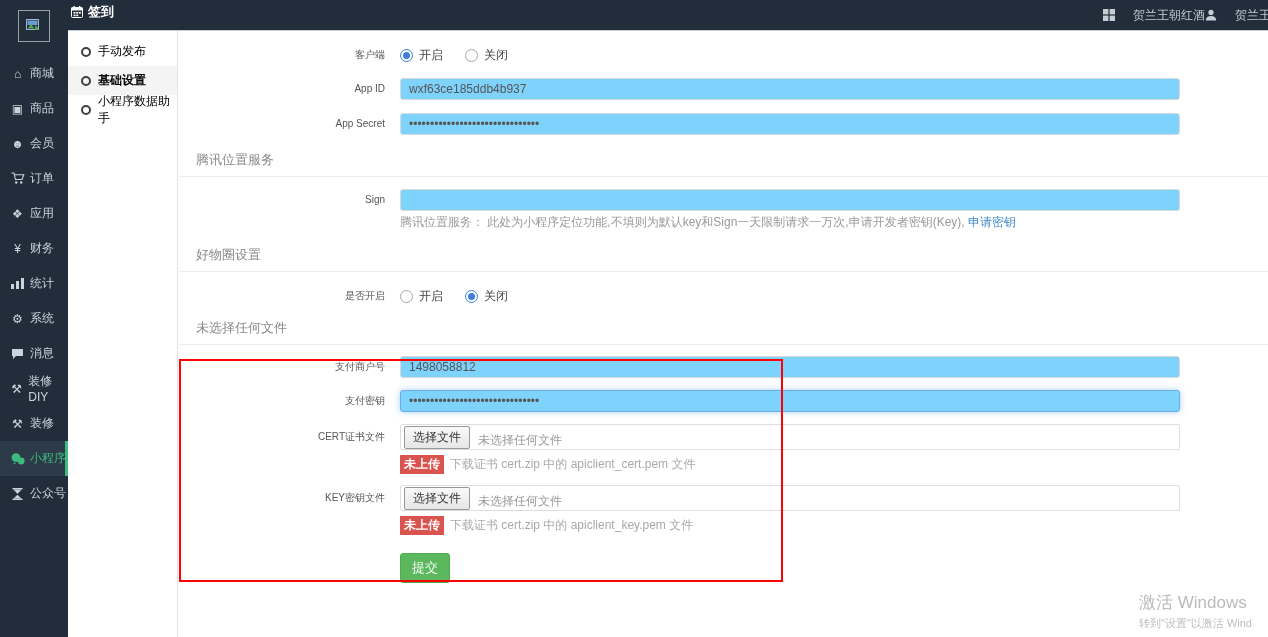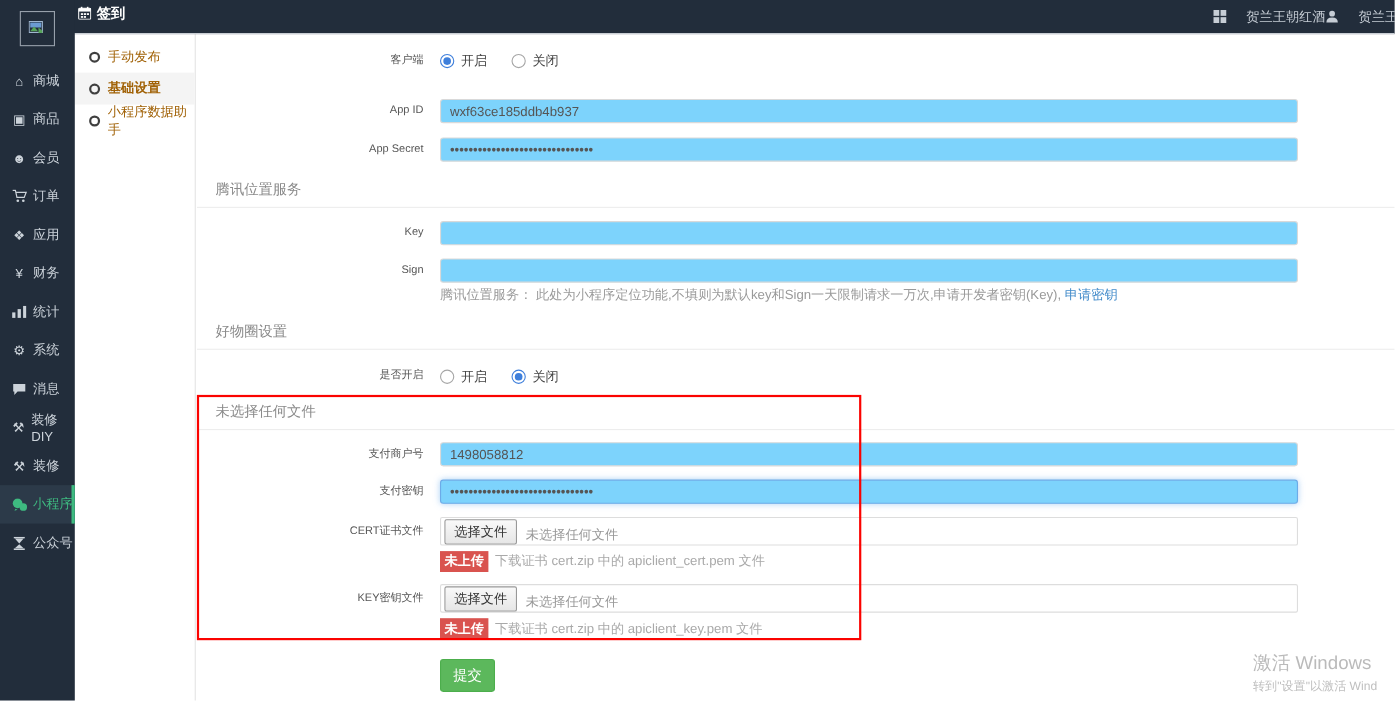--- a/index.html
+++ b/index.html
@@ -17,21 +17,21 @@
   
   .sidebar{position:absolute;left:0;top:0;bottom:0;width:68px;background:#222d3b;z-index:6}
   .logo{width:30px;height:30px;border:1px solid #97a0ab;margin:10px auto 0;display:flex;align-items:center;justify-content:center}
   .nav{margin-top:14px}
   .nav-item{height:35px;display:flex;align-items:center;padding-left:9px;color:#ccd3da;font-size:12px;cursor:pointer;position:relative}
   .nav-item .ico{width:17px;margin-right:4px;display:inline-flex;justify-content:center;font-size:12px;font-style:normal}
   .nav-item.active{background:#2c3a49;color:#3eba80}
   .nav-item.active::after{content:"";position:absolute;right:0;top:0;bottom:0;width:3px;background:#3eba80}
   
   .submenu{position:absolute;left:68px;top:31px;bottom:0;width:110px;background:#fff;border-right:1px solid #e4e4e4;padding-top:6px;box-sizing:border-box;z-index:4}
-  .sub-item{height:29px;display:flex;align-items:center;padding-left:13px;gap:7px;font-size:12px;color:#a16207;cursor:pointer}
+  .sub-item{height:29px;display:flex;align-items:center;padding-left:13px;gap:7px;font-size:12px;color:#000000;cursor:pointer}
   .sub-item .circle{width:10px;height:10px;border:2px solid #3f3f3f;border-radius:50%;box-sizing:border-box;flex:none}
   .sub-item.active{background:#f4f4f4;font-weight:bold}
   
   .main{position:absolute;left:179px;top:31px;right:0;bottom:0;background:#fff;overflow:hidden}
   .sec-title{padding:16px 8px 7px 17px;font-size:13px;color:#8a8a8a;border-bottom:1px solid #ededed}
   .sec-title.first{padding-top:9px}
   .row{display:flex;align-items:center}
   .row.top{align-items:flex-start}
   .lbl{width:221px;min-width:221px;box-sizing:border-box;padding-right:15px;text-align:right;font-size:10px;color:#555;line-height:22px}
   .ctl{flex:1}
@@ -45,21 +45,21 @@
   .help{font-size:12px;color:#9a9a9a;margin-top:4px;line-height:15px}
   .help a{color:#428bca;text-decoration:none;cursor:pointer}
   .filebox{width:780px;height:26px;box-sizing:border-box;border:1px solid #ddd;border-radius:2px;display:flex;align-items:flex-end;padding-left:3px;gap:8px}
   .choose{font-size:12px;color:#333;background:linear-gradient(#f9f9f9,#e6e6e6);border:1px solid #989898;border-radius:2px;padding:2px 8px;cursor:pointer;font-family:inherit}
   .nofile{font-size:12px;color:#999}
   .badge-row{display:flex;align-items:center;margin-top:5px;gap:6px}
   .badge{background:#d9534f;color:#fff;font-size:12px;padding:1px 4px;font-weight:bold}
   .hint{font-size:12px;color:#a9a9a9}
   .submit{margin:18px 0 0 221px;background:#5cb85c;border:1px solid #4cae4c;color:#fff;font-size:13px;padding:5px 11px;border-radius:3px;cursor:pointer;font-family:inherit}
   
-  .mt13{margin-top:13px}.mt8{margin-top:24px}.mt12{margin-top:12px}.mt11{margin-top:11px}
+  .mt13{margin-top:13px}.mt8{margin-top:12px}.mt12{margin-top:12px}.mt11{margin-top:11px}
   
   .red-annotation{position:absolute;left:179px;top:359px;width:600px;height:219px;border:2px solid #fb0300;z-index:9;pointer-events:none}
   .watermark{position:absolute;right:16px;top:591px;z-index:8;color:#a9a9a9;text-align:left}
   .wm1{font-size:17px;opacity:.8}
   .wm2{font-size:11px;opacity:.75;margin-top:2px;white-space:nowrap}
   svg{display:block}
 </style>
 </head>
 <body>
 
@@ -233,26 +233,20 @@
 
   <div class="row mt13">
     <div class="lbl">App Secret</div>
     <div class="ctl">
         <input class="inp" type="text" value="•••••••••••••••••••••••••••••••" style="">
       </div>
   </div>
 
   <div class="sec-title">腾讯位置服务</div>
 
-  <div class="row mt12">
-    <div class="lbl">Key</div>
-    <div class="ctl">
-        <input class="inp" type="text" value="" style="">
-      </div>
-  </div>
 
   <div class="row top mt12">
     <div class="lbl">Sign</div>
     <div class="ctl">
       <input class="inp" type="text" value="" style="">
       <div class="help"><span>腾讯位置服务： 此处为小程序定位功能,不填则为默认key和Sign一天限制请求一万次,申请开发者密钥(Key), </span><a>申请密钥</a></div>
     </div>
   </div>
 
   <div class="sec-title">好物圈设置</div>

